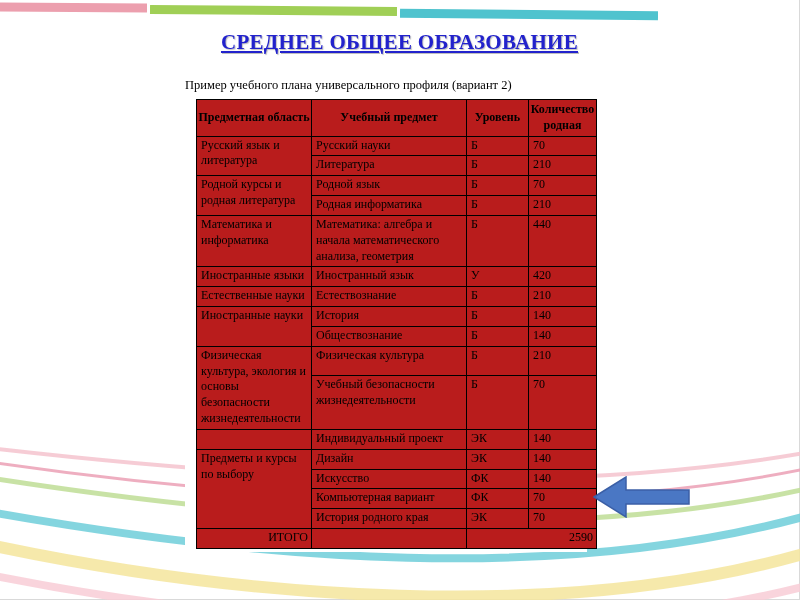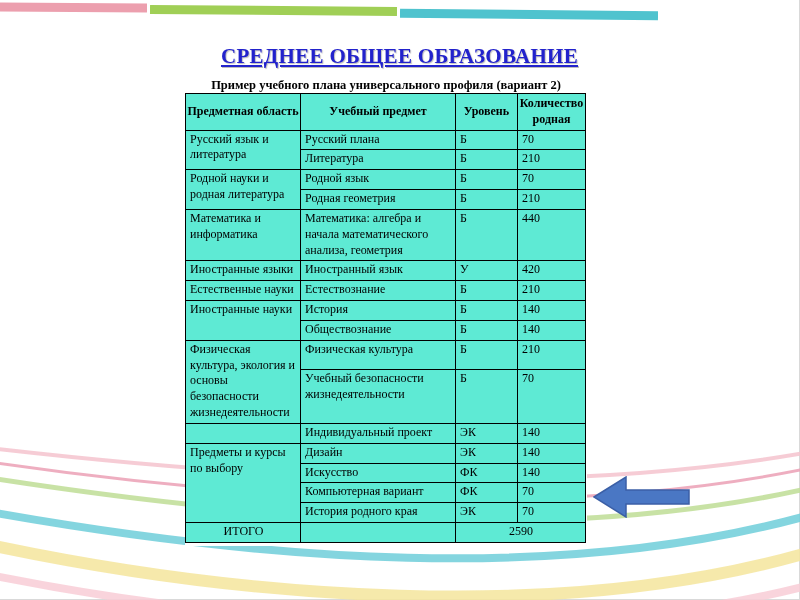--- a/index.html
+++ b/index.html
@@ -17,53 +17,53 @@
     border-bottom:1px solid #d9d9d9;
   }
   
   .top-bars { position:absolute; top:0; left:0; width:800px; height:26px; z-index:1; }
   .bar { position:absolute; height:9px; }
   .bar-pink  { left:0;     top:3px;  width:147px; transform:rotate(0.4deg); }
   .bar-green { left:150px; top:6px;  width:247px; transform:rotate(0.5deg); }
   .bar-teal  { left:400px; top:10px; width:258px; transform:rotate(0.5deg); }
   
   .title {
-    position:absolute; top:44px; left:0; width:100%;
+    position:absolute; top:30px; left:0; width:100%;
     text-align:center;
     font-size:21px; font-weight:bold;
     text-decoration:underline;
     letter-spacing:0.3px;
     text-shadow:1px 1px 1px rgba(70,70,70,0.35);
     z-index:2;
   }
   
   .swoosh { position:absolute; left:0; top:0; width:800px; height:600px; z-index:0; }
   .swoosh path { fill:none; opacity:0.85; }
   
   .table-wrap {
     position:absolute; left:185px; top:78px; width:402px;
     background:#ffffff; z-index:2; padding-bottom:3px;
   }
   .caption {
-    text-align:center; font-weight:bold; font-size:12.5px;
-    white-space:nowrap;
-  }
-  table { border-collapse:collapse; width:400px; table-layout:fixed; background:#5eead4; }
+    font-weight:normal; font-size:12.5px;
+    margin-bottom:6px; white-space:nowrap;
+  }
+  table { border-collapse:collapse; width:400px; table-layout:fixed; background:#b91c1c;margin-left:11px; }
   td, th {
     border:1px solid #000;
     font-size:12px; line-height:1.32;
     padding:1px 3px 2px 4px;
     vertical-align:top;
     overflow:hidden;
   }
   th {
     text-align:center; vertical-align:middle;
     font-weight:bold; padding:2px 1px;
   }
-  .c { text-align:center; }
+  .c { text-align:right; }
   .total-row td { height:20px; }
   
   .arrow { position:absolute; left:593px; top:476px; z-index:3; }
 </style>
 </head>
 <body>
 
 <div class="slide">
 
   <svg class="swoosh" viewBox="0 0 800 600" aria-hidden="true">
@@ -96,37 +96,37 @@
         <tr>
           <th>Предметная область</th>
           <th>Учебный предмет</th>
           <th>Уровень</th>
           <th>Количество родная</th>
         </tr>
       </thead>
       <tbody>
         <tr>
           <td rowspan="2">Русский язык и литература</td>
-          <td>Русский плана</td>
+          <td>Русский науки</td>
           <td>Б</td>
           <td>70</td>
         </tr>
         <tr>
           <td>Литература</td>
           <td>Б</td>
           <td>210</td>
         </tr>
         <tr>
-          <td rowspan="2">Родной науки и родная литература</td>
+          <td rowspan="2">Родной курсы и родная литература</td>
           <td>Родной язык</td>
           <td>Б</td>
           <td>70</td>
         </tr>
         <tr>
-          <td>Родная геометрия</td>
+          <td>Родная информатика</td>
           <td>Б</td>
           <td>210</td>
         </tr>
         <tr>
           <td>Математика и информатика</td>
           <td>Математика: алгебра и начала математического анализа, геометрия</td>
           <td>Б</td>
           <td>440</td>
         </tr>
         <tr>

